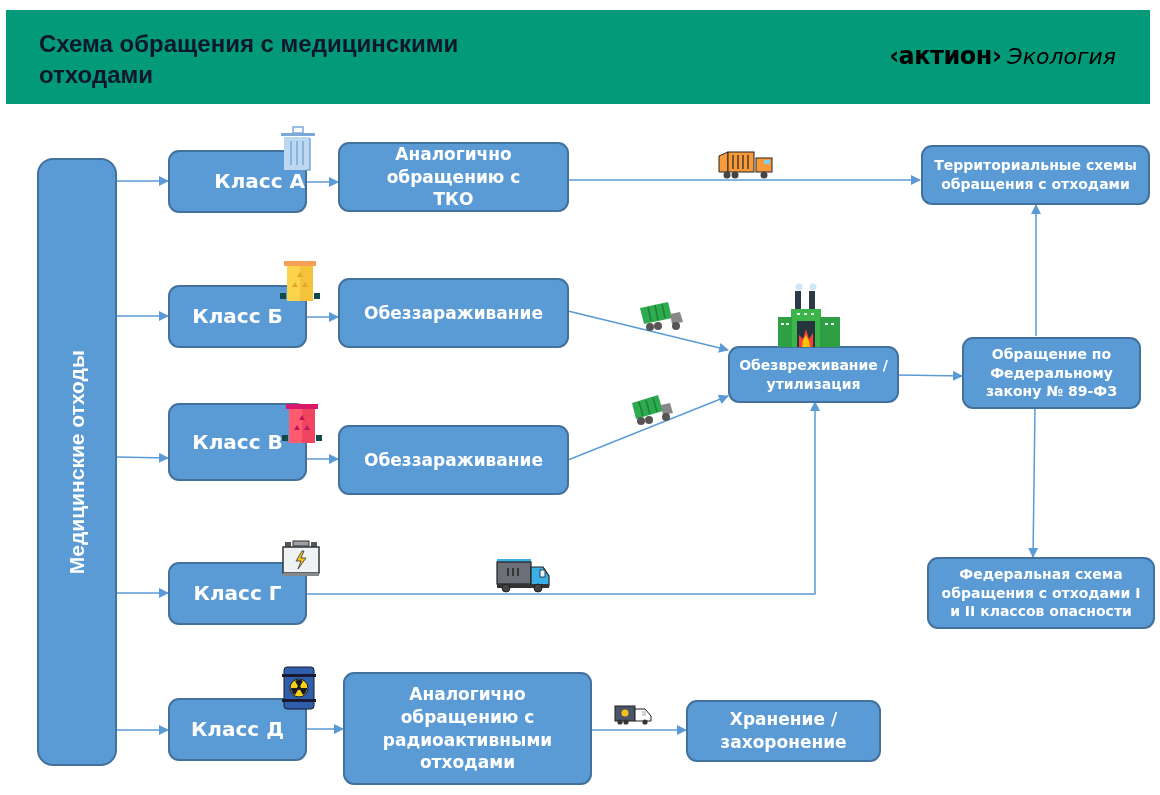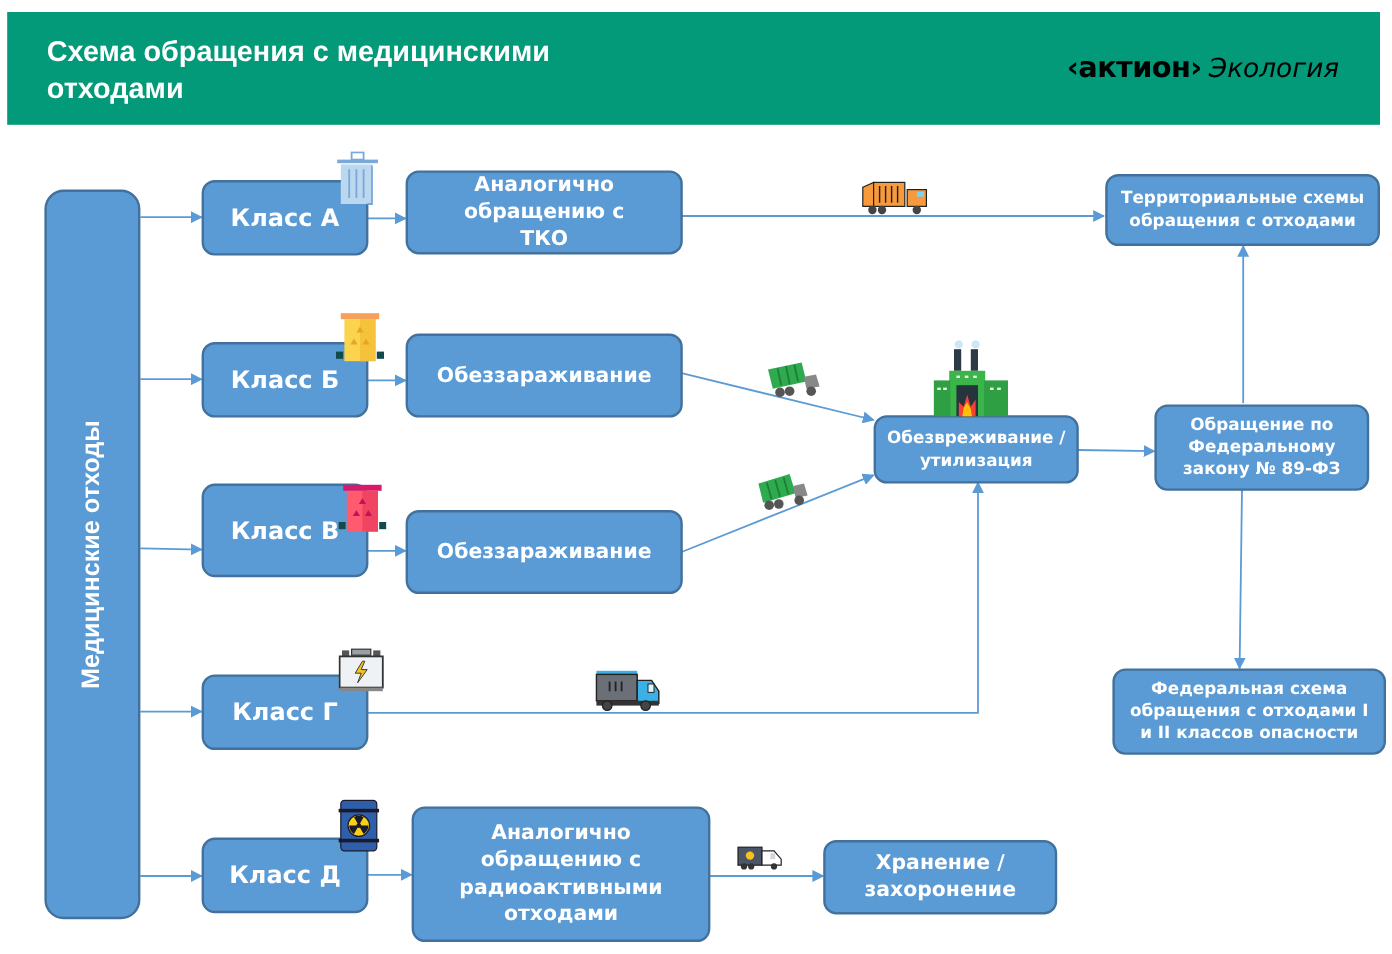--- a/index.html
+++ b/index.html
@@ -1,19 +1,19 @@
 <!DOCTYPE html>
 <html><head>
 <meta charset="utf-8">
 <style>
   html, body { margin:0; padding:0; background:#ffffff; }
   body { width:1160px; height:795px; position:relative; overflow:hidden;
          font-family:"Liberation Sans", "DejaVu Sans", sans-serif; }
   .header { position:absolute; left:6px; top:10px; width:1144px; height:94px; background:#039a7a; }
-  .header-title { position:absolute; left:33px; top:18px; color:#ffffff; font-weight:bold; font-size:24px; line-height:31px; width:420px; }
+  .header-title { position:absolute; left:33px; top:18px; color:#0f172a; font-weight:bold; font-size:24px; line-height:31px; width:420px; }
   .brand { position:absolute; right:34px; top:32px; color:#000000; font-size:24px; white-space:nowrap; }
   .brand .b1 { font-weight:bold; font-family:"DejaVu Sans", sans-serif; letter-spacing:-0.5px; }
   .brand .b2 { font-style:italic; font-weight:normal; margin-left:6px; font-family:"DejaVu Sans", sans-serif; font-size:22px; }
   .box { position:absolute; background:#5b9bd5; border:2px solid #41719c; border-radius:11px; color:#fff;
          font-weight:bold; display:flex; align-items:center; justify-content:center; text-align:center;
          font-family:"DejaVu Sans", sans-serif; box-sizing:border-box; line-height:1.35; }
   .side { left:37px; top:158px; width:80px; height:608px; border-radius:16px; }
   .side span { transform:rotate(-90deg); white-space:nowrap; font-size:21px; font-family:"Liberation Sans", sans-serif; }
   .cls { font-size:20px; }
   .mid { font-size:17px; }
@@ -57,21 +57,21 @@
     <line x1="1036" y1="336" x2="1036" y2="205" marker-end="url(#ah)"></line>
     <line x1="1035" y1="408" x2="1033" y2="557" marker-end="url(#ah)"></line>
     <line x1="572" y1="730" x2="686" y2="730" marker-end="url(#ah)"></line>
   </g>
 </svg>
 
 <div class="box side">
   <span>Медицинские отходы</span>
 </div>
 
-<div class="box cls" style="left:168px;top:150px;width:139px;height:63px;">
+<div class="box cls" style="left:168px;top:150px;width:139px;height:63px;justify-content:flex-end;">
     <span>Класс А</span>
   </div>
 <div class="box cls" style="left:168px;top:285px;width:139px;height:63px;">
     <span>Класс Б</span>
   </div>
 <div class="box cls" style="left:168px;top:403px;width:139px;height:78px;">
     <span>Класс В</span>
   </div>
 <div class="box cls" style="left:168px;top:562px;width:139px;height:63px;">
     <span>Класс Г</span>

